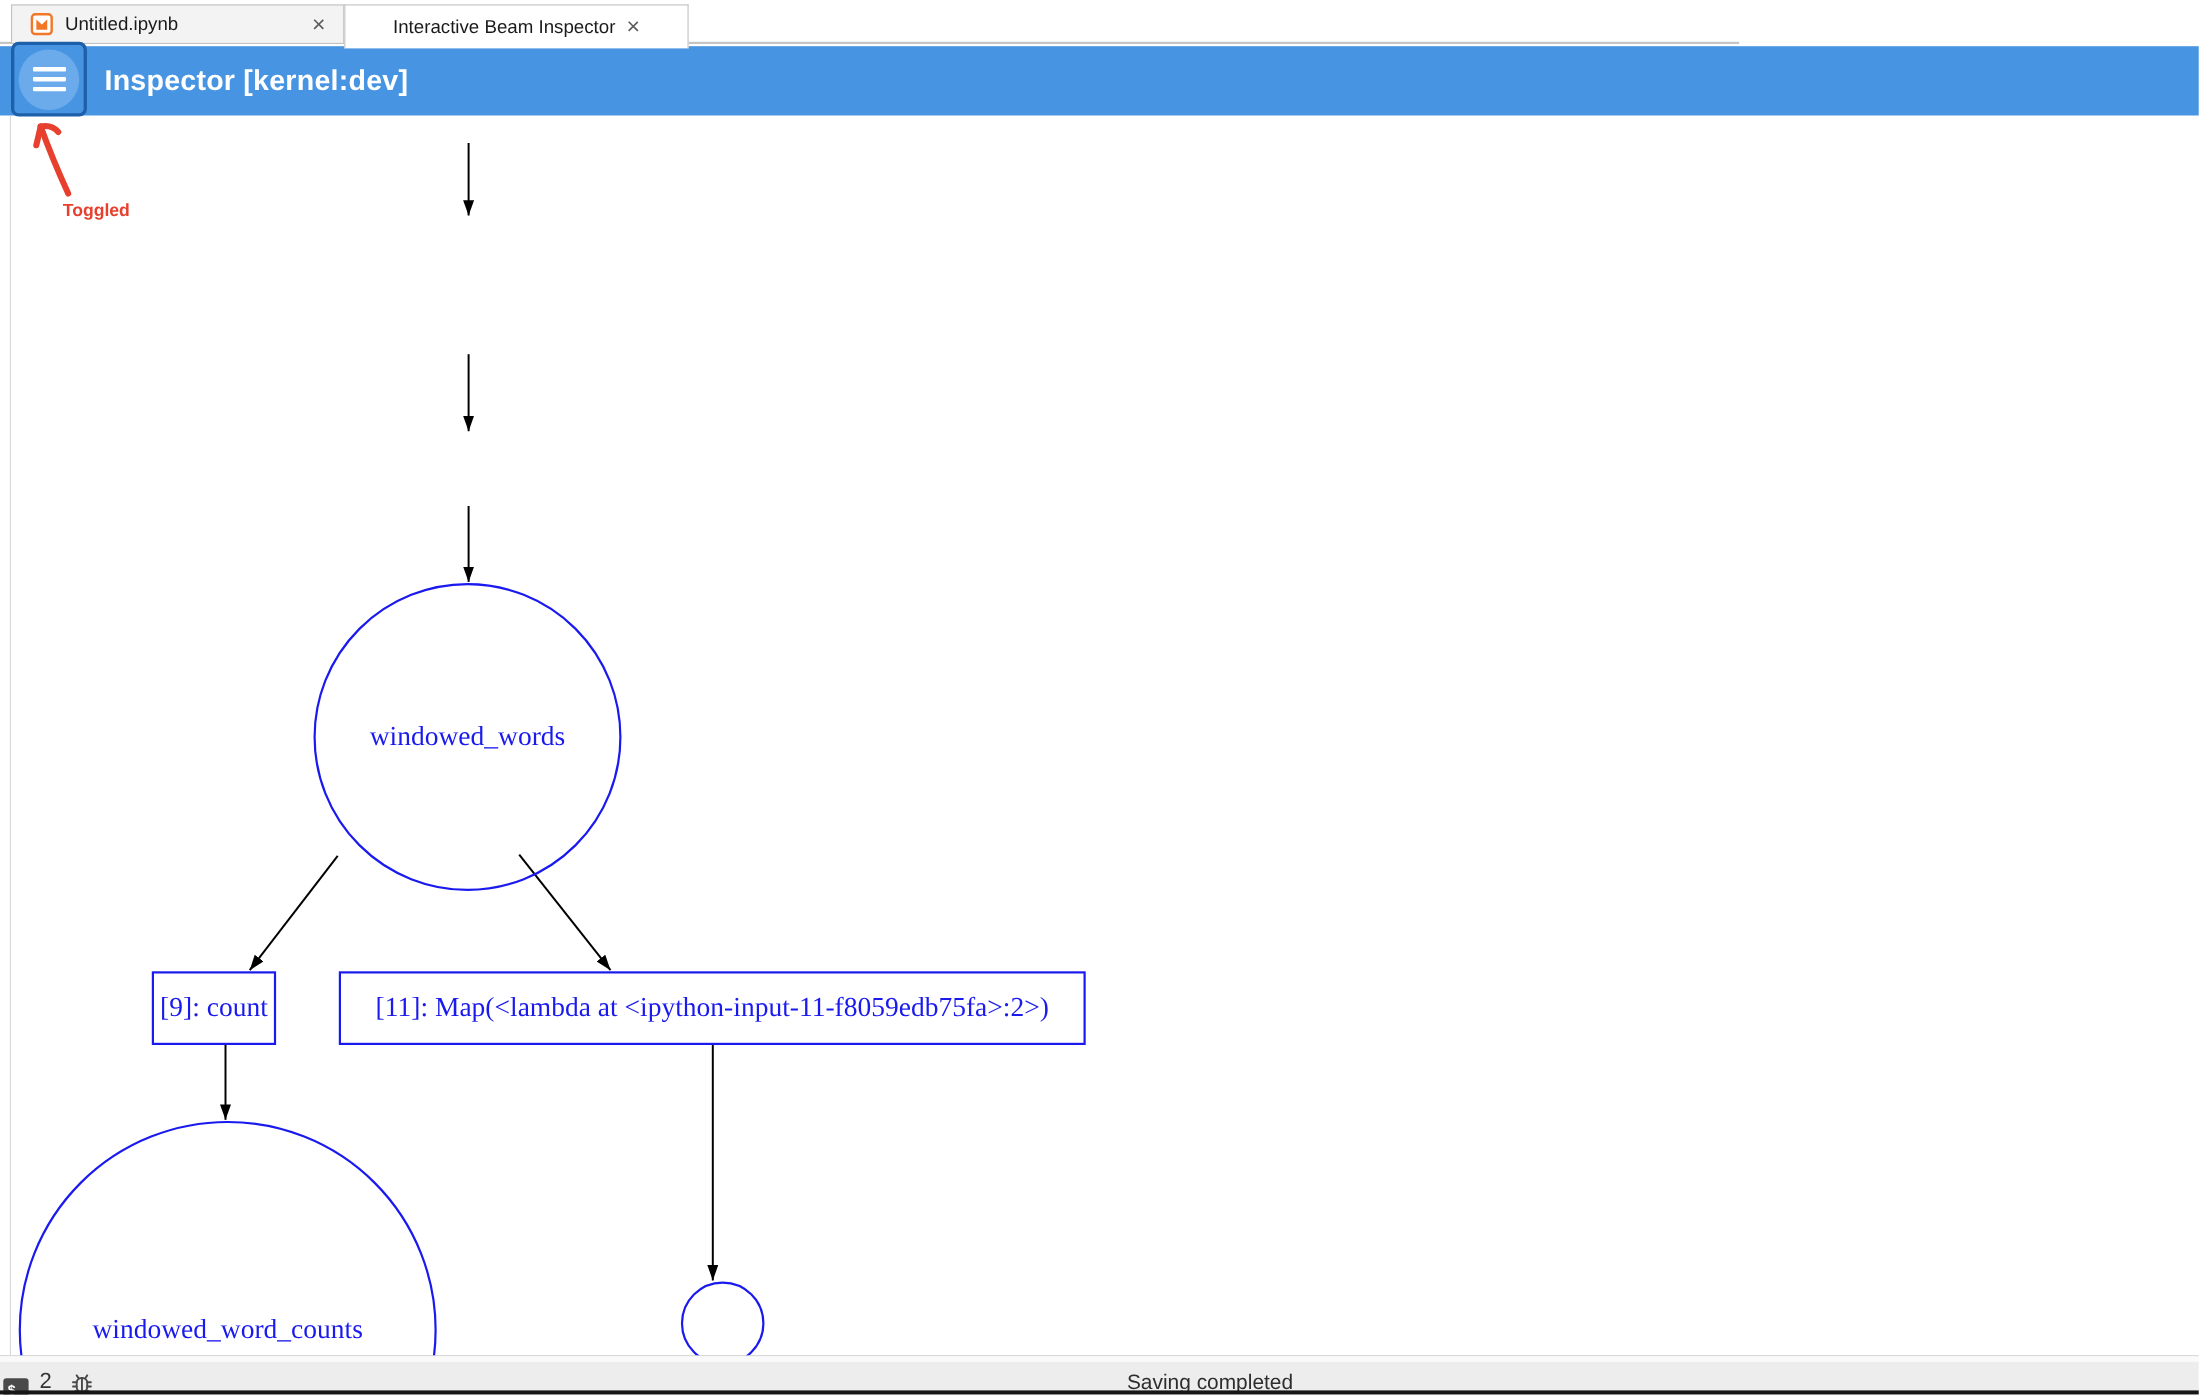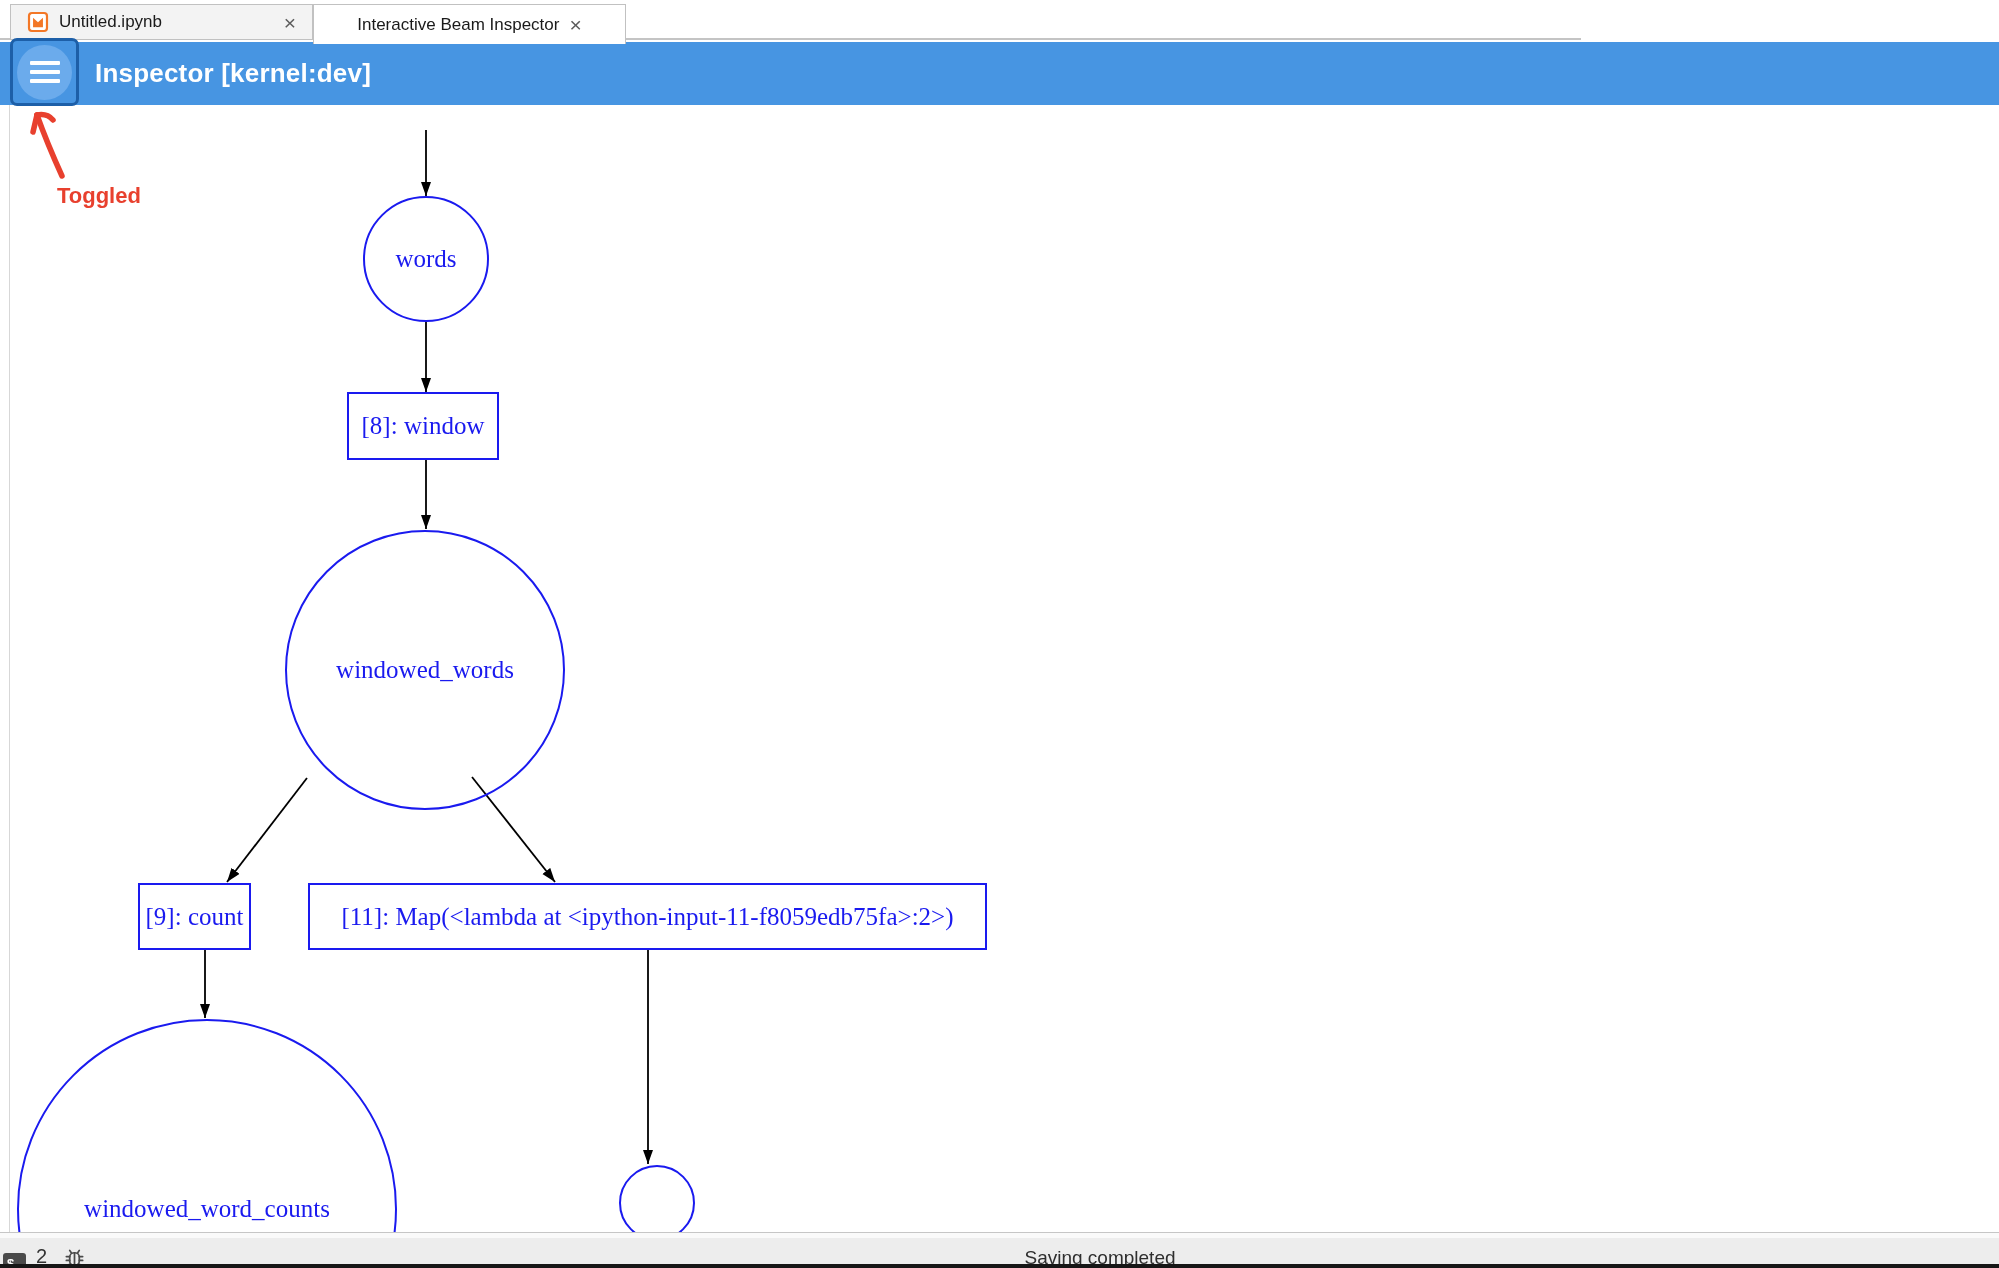--- a/index.html
+++ b/index.html
@@ -47,21 +47,21 @@
   .gcircle { border:2px solid #1a1aef; border-radius:50%; background:transparent; }
   .grect   { border:2px solid #1a1aef; background:transparent; white-space:nowrap; }
   .n-words   { left:363px; top:91px;  width:126px; height:126px; }
   .n-window  { left:347px; top:287px; width:152px; height:68px; }
   .n-wwords  { left:285px; top:425px; width:280px; height:280px; }
   .n-count   { left:138px; top:778px; width:113px; height:67px; }
   .n-map     { left:308px; top:778px; width:679px; height:67px; }
   .n-wwc     { left:17px;  top:914px; width:380px; height:380px; }
   .n-anon    { left:619px; top:1060px; width:76px; height:76px; }
   .annotation-label { position:absolute; left:57px; top:78px; color:#e8402e;
-                      font-size:22px; font-weight:bold; }
+                      font-size:16px; font-weight:bold; }
   
   .content-bottom-border { position:absolute; left:0; top:1232px; width:1999px;
                            height:1px; background:#c6c6c6; }
   .statusbar-gap { position:absolute; left:0; top:1233px; width:1999px; height:5px;
                    background:#fafafa; }
   .statusbar { position:absolute; left:0; top:1238px; width:1999px; height:30px;
                background:#ededed; z-index:2; }
   .term-icon { position:absolute; left:3px; top:15px; width:23px; height:23px;
                background:#4a4a4a; border-radius:3px; color:#ffffff; font-size:13px;
                font-weight:bold; display:flex; align-items:flex-start;
@@ -125,26 +125,20 @@
         <line x1="648" y1="845" x2="648" y2="1059" marker-end="url(#arrow)"></line>
       </g>
 
       <g stroke="#e8402e" stroke-width="5.5" stroke-linecap="round" fill="none">
         <path d="M 62 71 Q 47 38 37 10"></path>
         <path d="M 37 10 L 33 27"></path>
         <path d="M 37 10 Q 47 8 53 15"></path>
       </g>
     </svg>
 
-    <div class="gnode gcircle n-words">
-      <span>words</span>
-    </div>
-    <div class="gnode grect n-window">
-      <span>[8]: window</span>
-    </div>
     <div class="gnode gcircle n-wwords">
       <span>windowed_words</span>
     </div>
     <div class="gnode grect n-count">
       <span>[9]: count</span>
     </div>
     <div class="gnode grect n-map">
       <span>[11]: Map(&lt;lambda at &lt;ipython-input-11-f8059edb75fa&gt;:2&gt;)</span>
     </div>
     <div class="gnode gcircle n-wwc">

